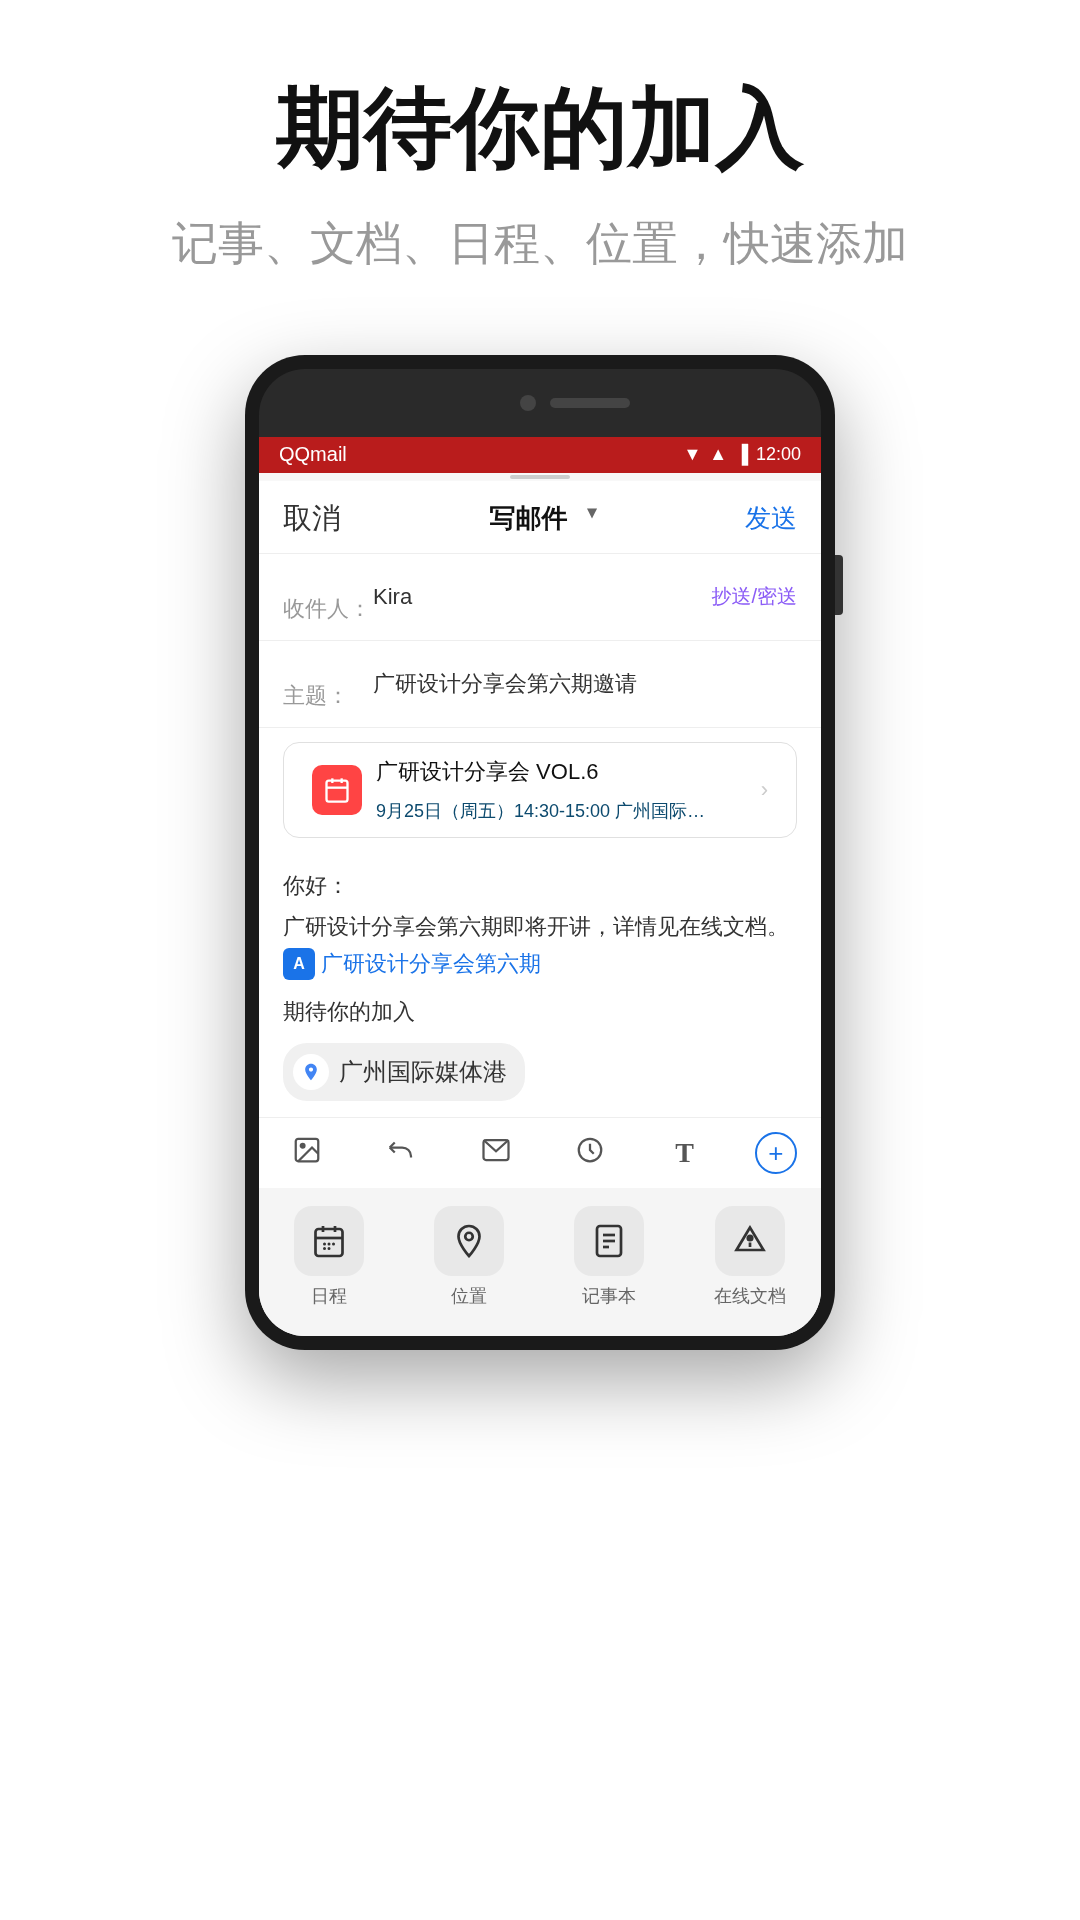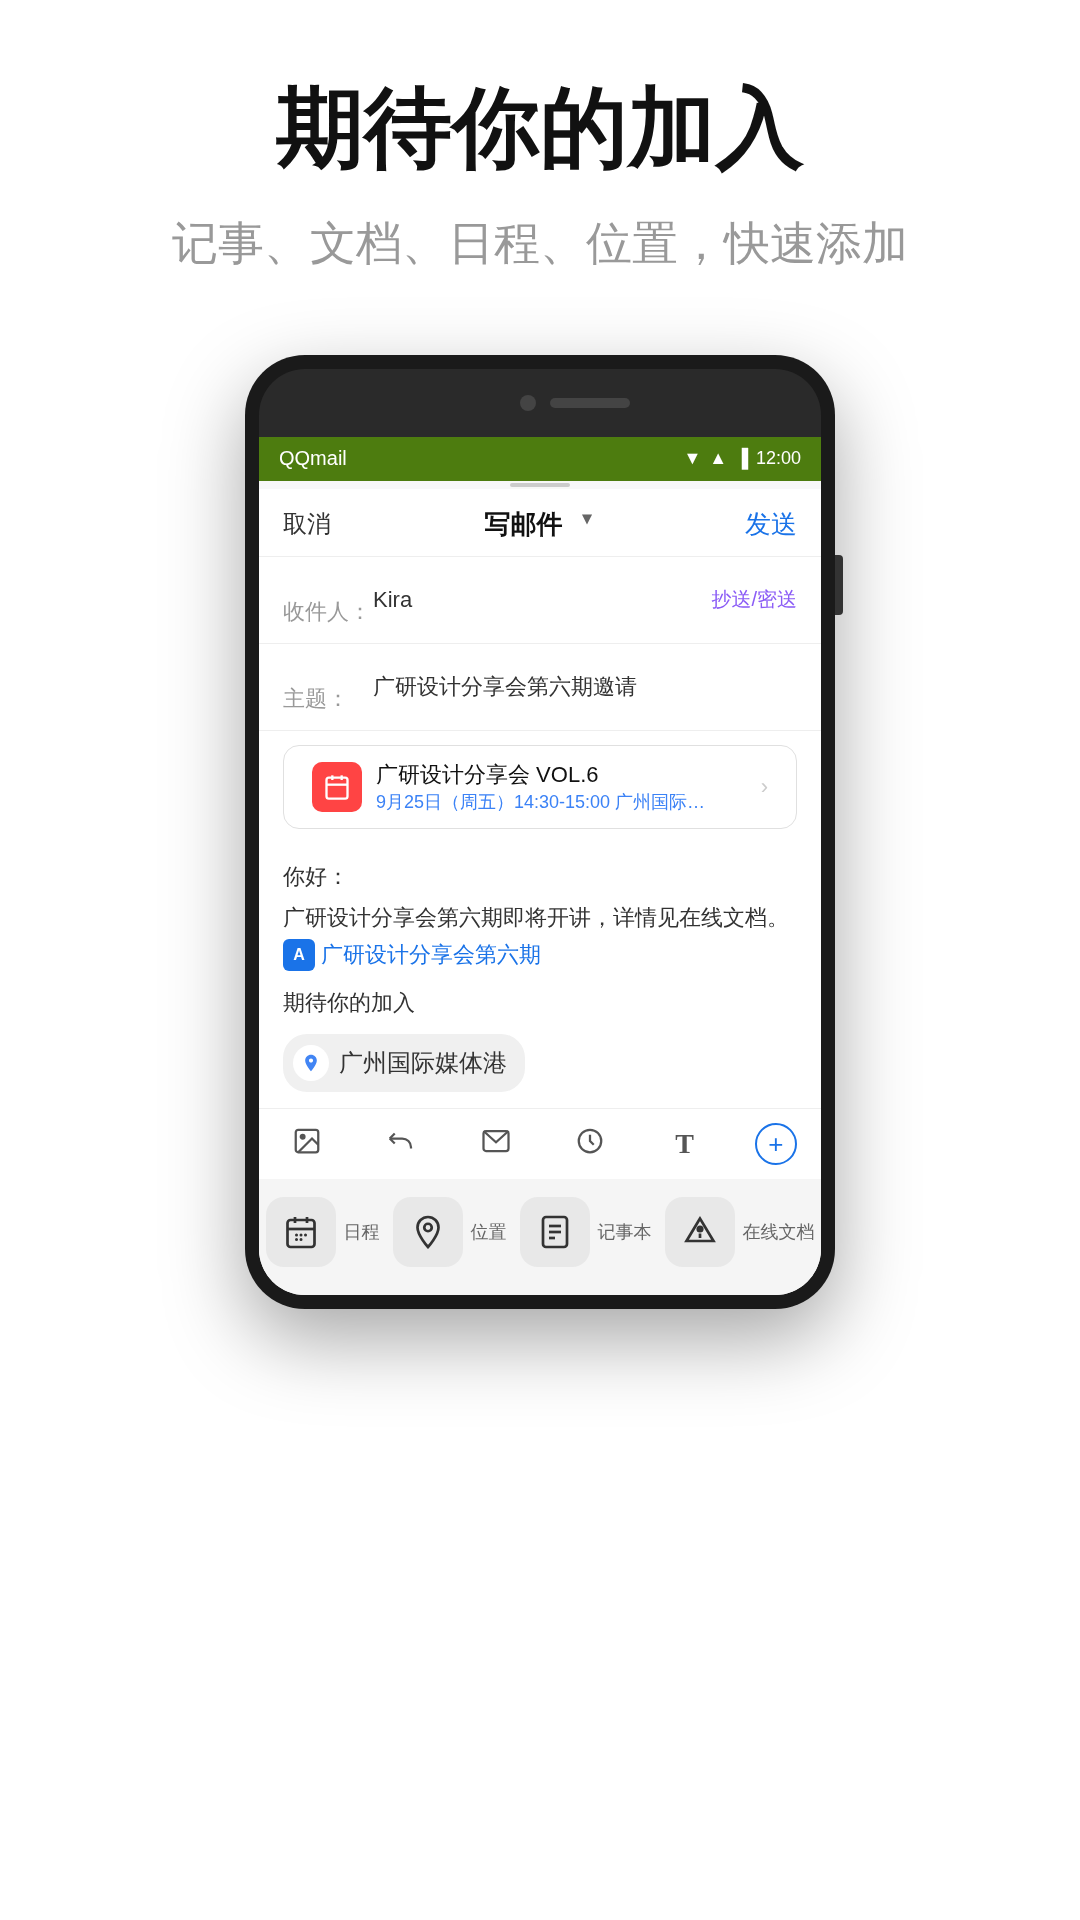--- a/index.html
+++ b/index.html
@@ -70,22 +70,22 @@
       height: 10px;
       background: #444;
       border-radius: 5px;
       position: absolute;
       left: 50%;
       transform: translateX(10px);
     }
 
     
     .status-bar {
-      background: #4d7c0f;
-      height: 44px;
+      background: #b91c1c;
+      height: 36px;
       display: flex;
       align-items: center;
       justify-content: space-between;
       padding: 0 20px;
     }
     .status-app-name {
       color: #ffffff;
       font-size: 20px;
       font-weight: 500;
     }
@@ -123,21 +123,21 @@
 
     
     .action-bar {
       display: flex;
       align-items: center;
       justify-content: space-between;
       padding: 18px 24px 14px;
       border-bottom: 1px solid #eeeeee;
     }
     .cancel-btn {
-      font-size: 24px;
+      font-size: 29px;
       color: #333333;
     }
     .compose-title {
       font-size: 26px;
       font-weight: 600;
       color: #111111;
       display: flex;
       align-items: flex-start;
       gap: 20px;
     }
@@ -201,22 +201,22 @@
     .cal-info {
       flex: 1;
     }
     .cal-title {
       font-size: 22px;
       color: #111111;
       font-weight: 500;
     }
     .cal-detail {
       font-size: 18px;
-      color: #3b82f6;
-      margin-top: 0;
+      color: #0c4a6e;
+      margin-top: 12px;
     }
     .card-chevron {
       color: #cccccc;
       font-size: 22px;
     }
 
     
     .email-body {
       padding: 16px 24px;
       font-size: 22px;
@@ -309,21 +309,21 @@
     
     .quick-actions {
       background: #f5f5f5;
       border-radius: 0 0 46px 46px;
       padding: 18px 0 28px;
       display: flex;
       justify-content: space-around;
     }
     .quick-action-item {
       display: flex;
-      flex-direction: row;
+      flex-direction: column;
       align-items: center;
       gap: 8px;
     }
     .quick-action-icon {
       width: 70px;
       height: 70px;
       background: #e8e8e8;
       border-radius: 18px;
       display: flex;
       align-items: center;

